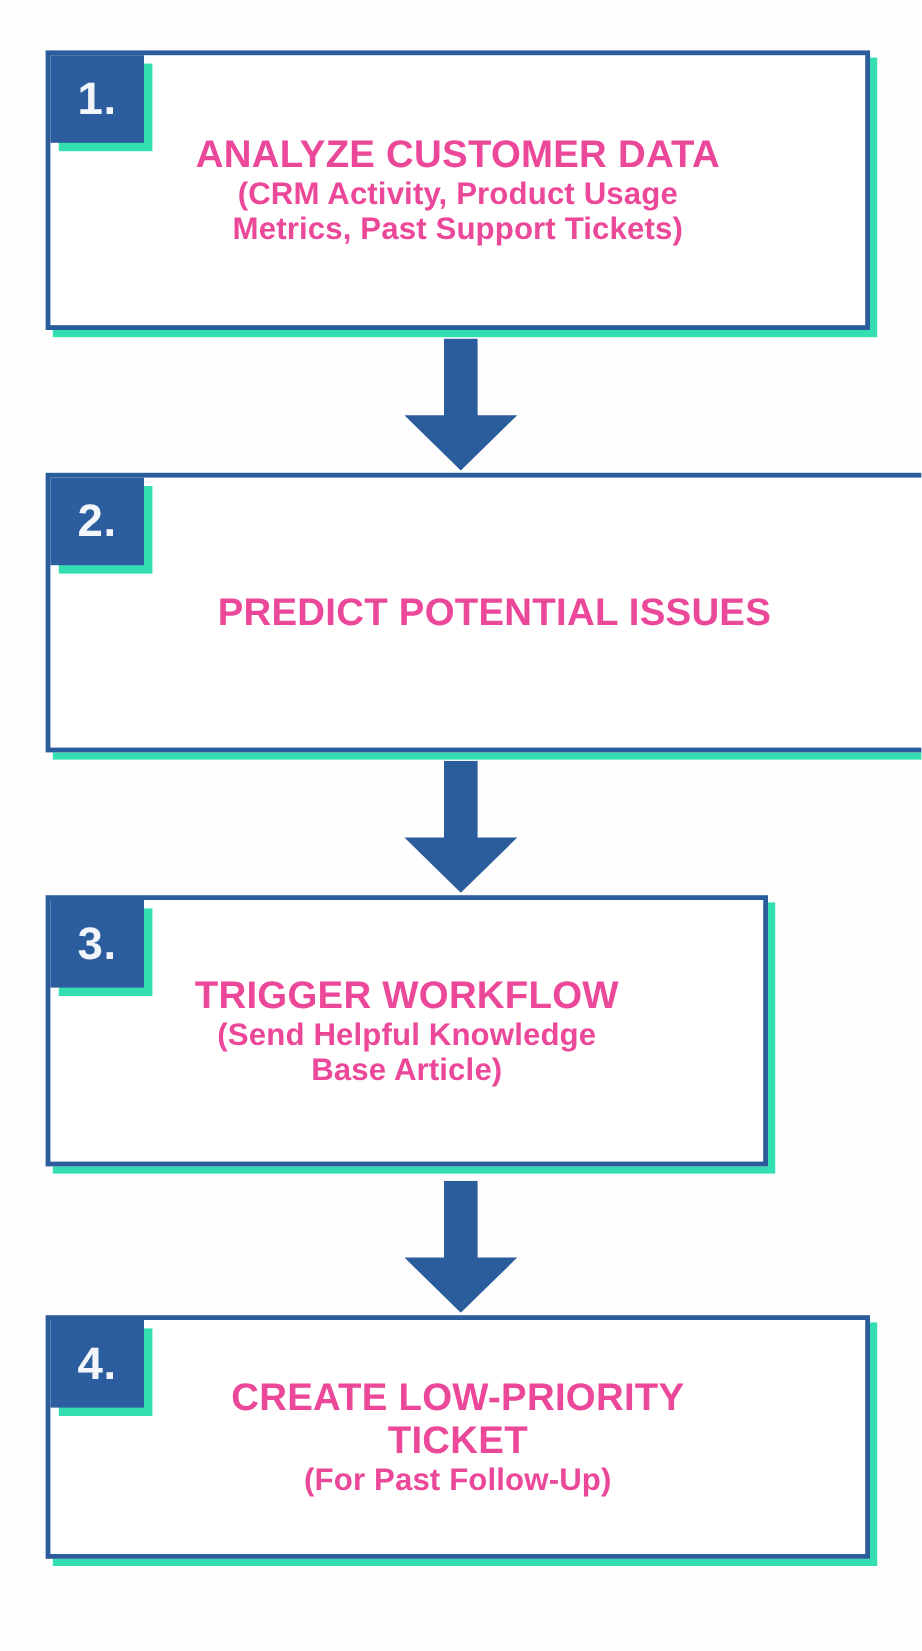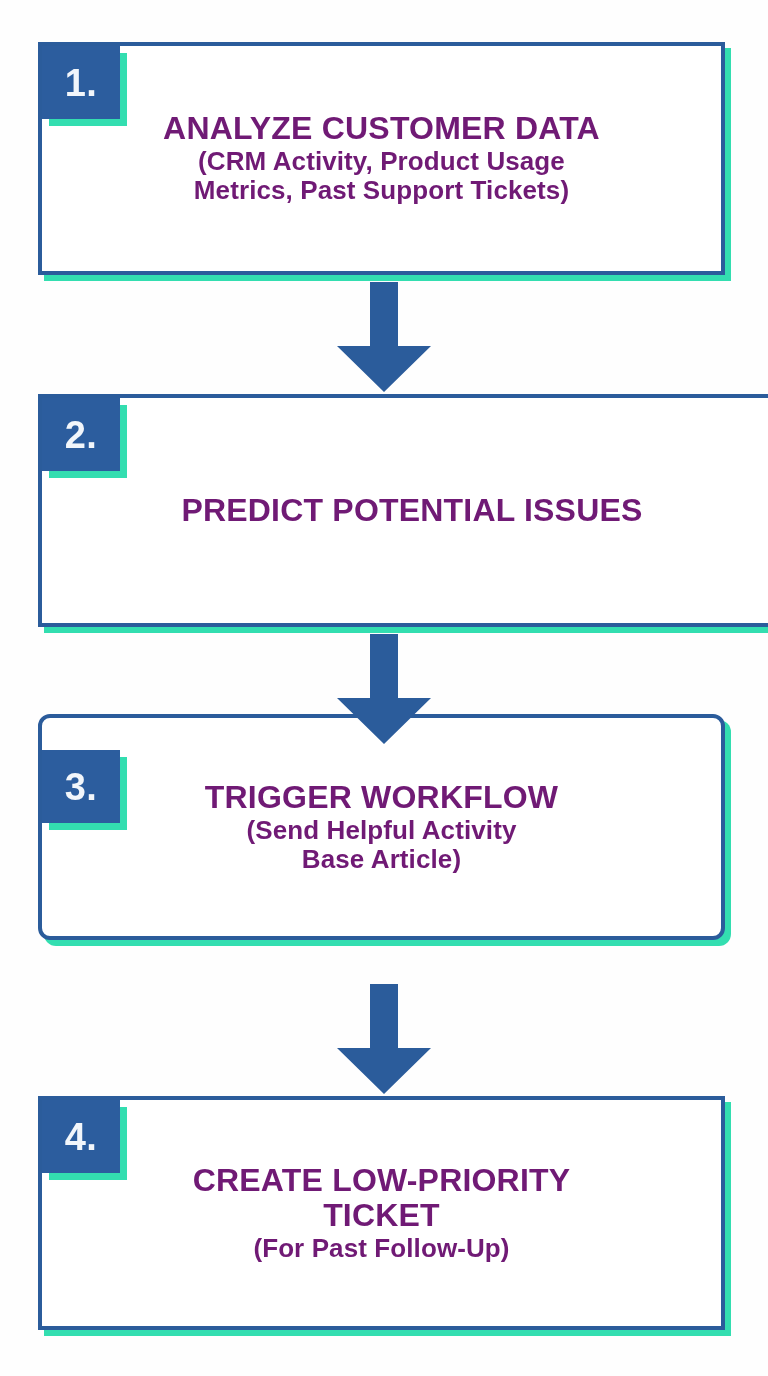--- a/index.html
+++ b/index.html
@@ -26,21 +26,21 @@
     box-shadow: 6px 6px 0 0 #33deb0;
     display: flex;
     align-items: center;
     justify-content: center;
     text-align: center;
   }
 
   .step-text {
     padding: 0 26px;
     width: 100%;
-    color: #701a75;
+    color: #ec4899;
     line-height: 1.12;
   }
 
   .title-line {
     display: block;
     font-size: 32px;
     font-weight: bold;
     letter-spacing: 0.2px;
     white-space: pre-line;
   }
@@ -109,36 +109,36 @@
     </div>
   </div>
   <div class="badge" style="left:42px; top:398px;">
     <span class="badge-num">2.</span>
   </div>
 
   <svg class="arrow" style="left:337px; top:634px;" width="94" height="110" viewBox="0 0 94 110">
     <polygon points="33,0 61,0 61,64 94,64 47,110 0,64 33,64" fill="#2b5c9b"></polygon>
   </svg>
 
-  <div class="step" style="left:38px; top:714px; width:687px; height:226px;border-radius:12px;">
+  <div class="step" style="left:38px; top:746px; width:602px; height:226px;">
     <div class="step-text">
       <span class="title-line">TRIGGER WORKFLOW</span>
-      <span class="sub-line">(Send Helpful Activity
+      <span class="sub-line">(Send Helpful Knowledge
 Base Article)</span>
     </div>
   </div>
   <div class="badge" style="left:42px; top:750px;">
     <span class="badge-num">3.</span>
   </div>
 
   <svg class="arrow" style="left:337px; top:984px;" width="94" height="110" viewBox="0 0 94 110">
     <polygon points="33,0 61,0 61,64 94,64 47,110 0,64 33,64" fill="#2b5c9b"></polygon>
   </svg>
 
-  <div class="step" style="left:38px; top:1096px; width:687px; height:234px;">
+  <div class="step" style="left:38px; top:1096px; width:687px; height:203px;">
     <div class="step-text">
       <span class="title-line">CREATE LOW-PRIORITY
 TICKET</span>
       <span class="sub-line">(For Past Follow-Up)</span>
     </div>
   </div>
   <div class="badge" style="left:42px; top:1100px;">
     <span class="badge-num">4.</span>
   </div>
 

